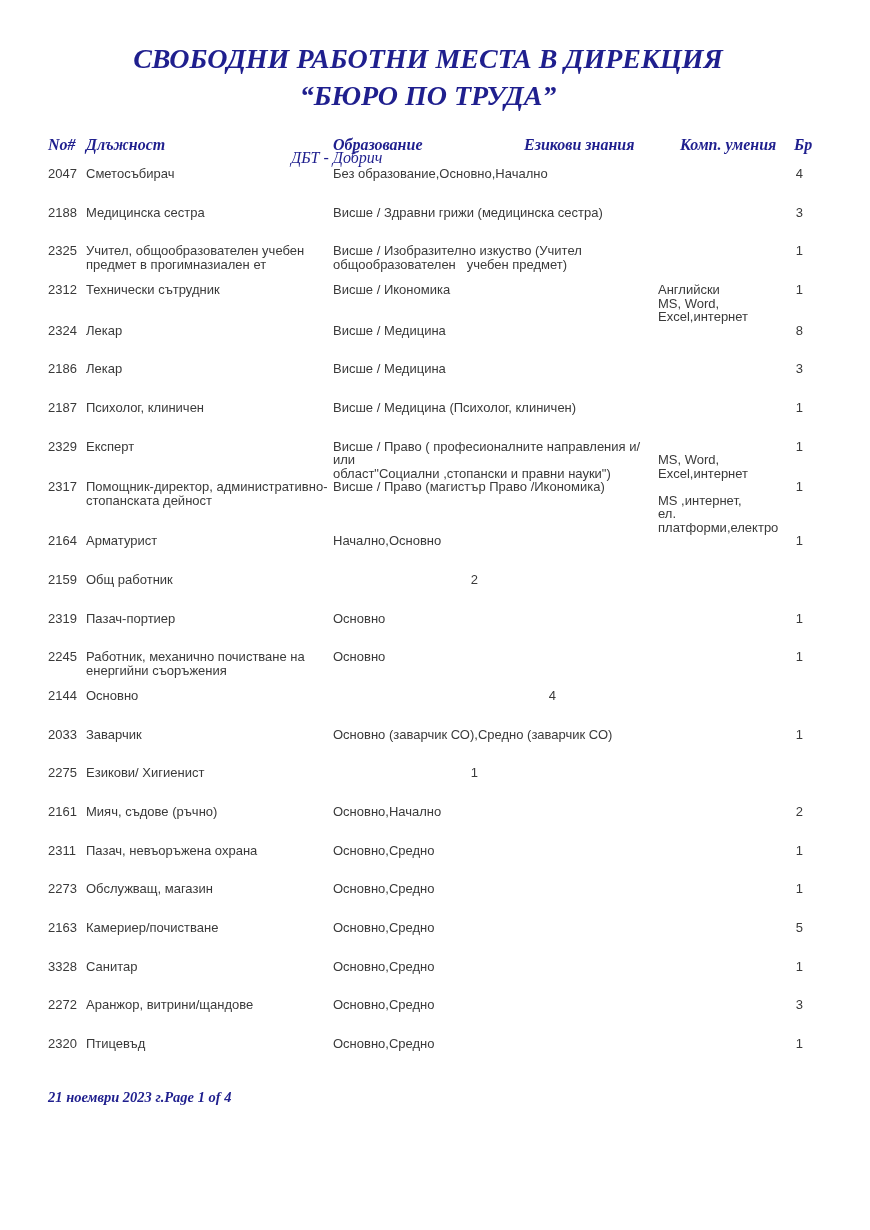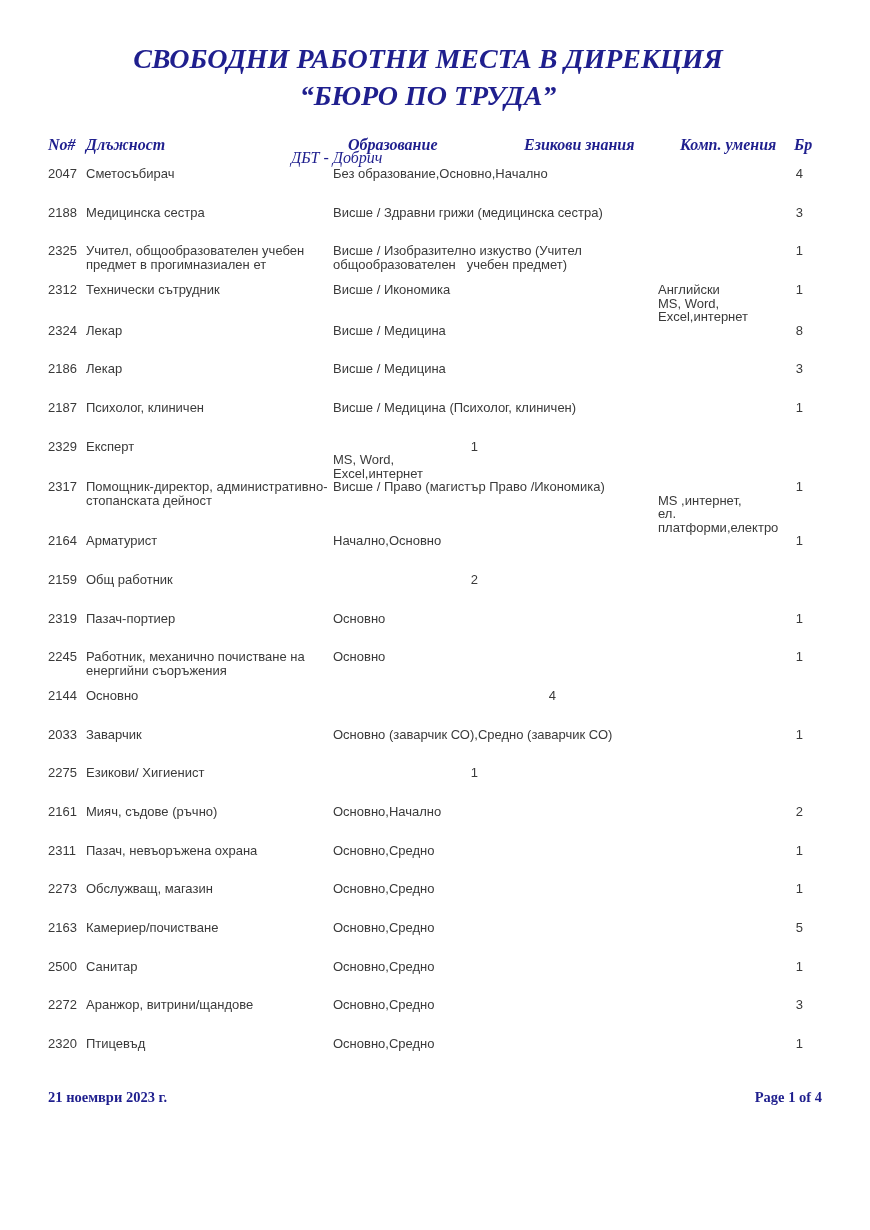--- a/index.html
+++ b/index.html
@@ -27,21 +27,21 @@
     position:absolute;top:121px;left:0;width:830px;height:20px;
     font-family:"Liberation Serif",serif;
     font-weight:bold;font-style:italic;
     font-size:16px;line-height:20px;
     color:var(--accent,#1f1f8e);
     margin-top:14px;
   }
   .col-headers span{position:absolute;top:0;white-space:nowrap;}
   .h-no{left:48px;}
   .h-job{left:86px;}
-  .h-edu{left:348px;}
+  .h-edu{left:333px;}
   .h-lang{left:524px;}
   .h-comp{left:680px;}
   .h-count{left:794px;}
   .section-header{
     position:absolute;top:148px;left:291px;
     font-family:"Liberation Serif",serif;
     font-style:italic;
     font-size:16px;line-height:19px;
     color:var(--accent,#1f1f8e);
     white-space:nowrap;
@@ -56,23 +56,23 @@
     color:var(--body-text,#3a3a3a);
   }
   .trow > div{white-space:pre-wrap;}
   .c-no{width:38px;flex:0 0 38px;}
   .c-job{width:247px;flex:0 0 247px;}
   .c-edu{width:325px;flex:0 0 325px;}
   .c-lang{width:102px;flex:0 0 102px;}
   .c-count{width:43px;flex:0 0 43px;text-align:right;}
   .page-footer{
     position:absolute;top:1088px;left:48px;right:48px;
-    display:flex;justify-content:space-between;
-    font-family:"Liberation Serif",serif;
-    font-weight:bold;
+    display:flex;
+    font-family:"Liberation Serif",serif;
+    font-weight:bold;font-style:italic;
     font-size:14.5px;line-height:18px;
     color:var(--accent,#1f1f8e);
   }
 </style>
 </head>
 <body>
 
 <div class="page-title">
   <div>СВОБОДНИ РАБОТНИ МЕСТА В ДИРЕКЦИЯ</div>
   <div>“БЮРО ПО ТРУДА”</div>
@@ -139,20 +139,22 @@
     <div class="trow">
     <div class="c-no">2187</div>
     <div class="c-job">Психолог, клиничен</div>
     <div class="c-edu">Висше / Медицина (Психолог, клиничен)</div>
     <div class="c-lang"></div>
     <div class="c-count">1</div>
   </div>
     <div class="trow">
     <div class="c-no">2329</div>
     <div class="c-job">Експерт</div>
+    <div class="c-edu">Висше / Право ( професионалните направления и/или
+област"Социални ,стопански и правни науки")</div>
     <div class="c-lang">
 MS, Word,
 Excel,интернет</div>
     <div class="c-count">1</div>
   </div>
     <div class="trow">
     <div class="c-no">2317</div>
     <div class="c-job">Помощник-директор, административно-
 стопанската дейност</div>
     <div class="c-edu">Висше / Право (магистър Право /Икономика)</div>
@@ -230,21 +232,21 @@
     <div class="c-count">1</div>
   </div>
     <div class="trow">
     <div class="c-no">2163</div>
     <div class="c-job">Камериер/почистване</div>
     <div class="c-edu">Основно,Средно</div>
     <div class="c-lang"></div>
     <div class="c-count">5</div>
   </div>
     <div class="trow">
-    <div class="c-no">2500</div>
+    <div class="c-no">3328</div>
     <div class="c-job">Санитар</div>
     <div class="c-edu">Основно,Средно</div>
     <div class="c-lang"></div>
     <div class="c-count">1</div>
   </div>
     <div class="trow">
     <div class="c-no">2272</div>
     <div class="c-job">Аранжор, витрини/щандове</div>
     <div class="c-edu">Основно,Средно</div>
     <div class="c-lang"></div>

